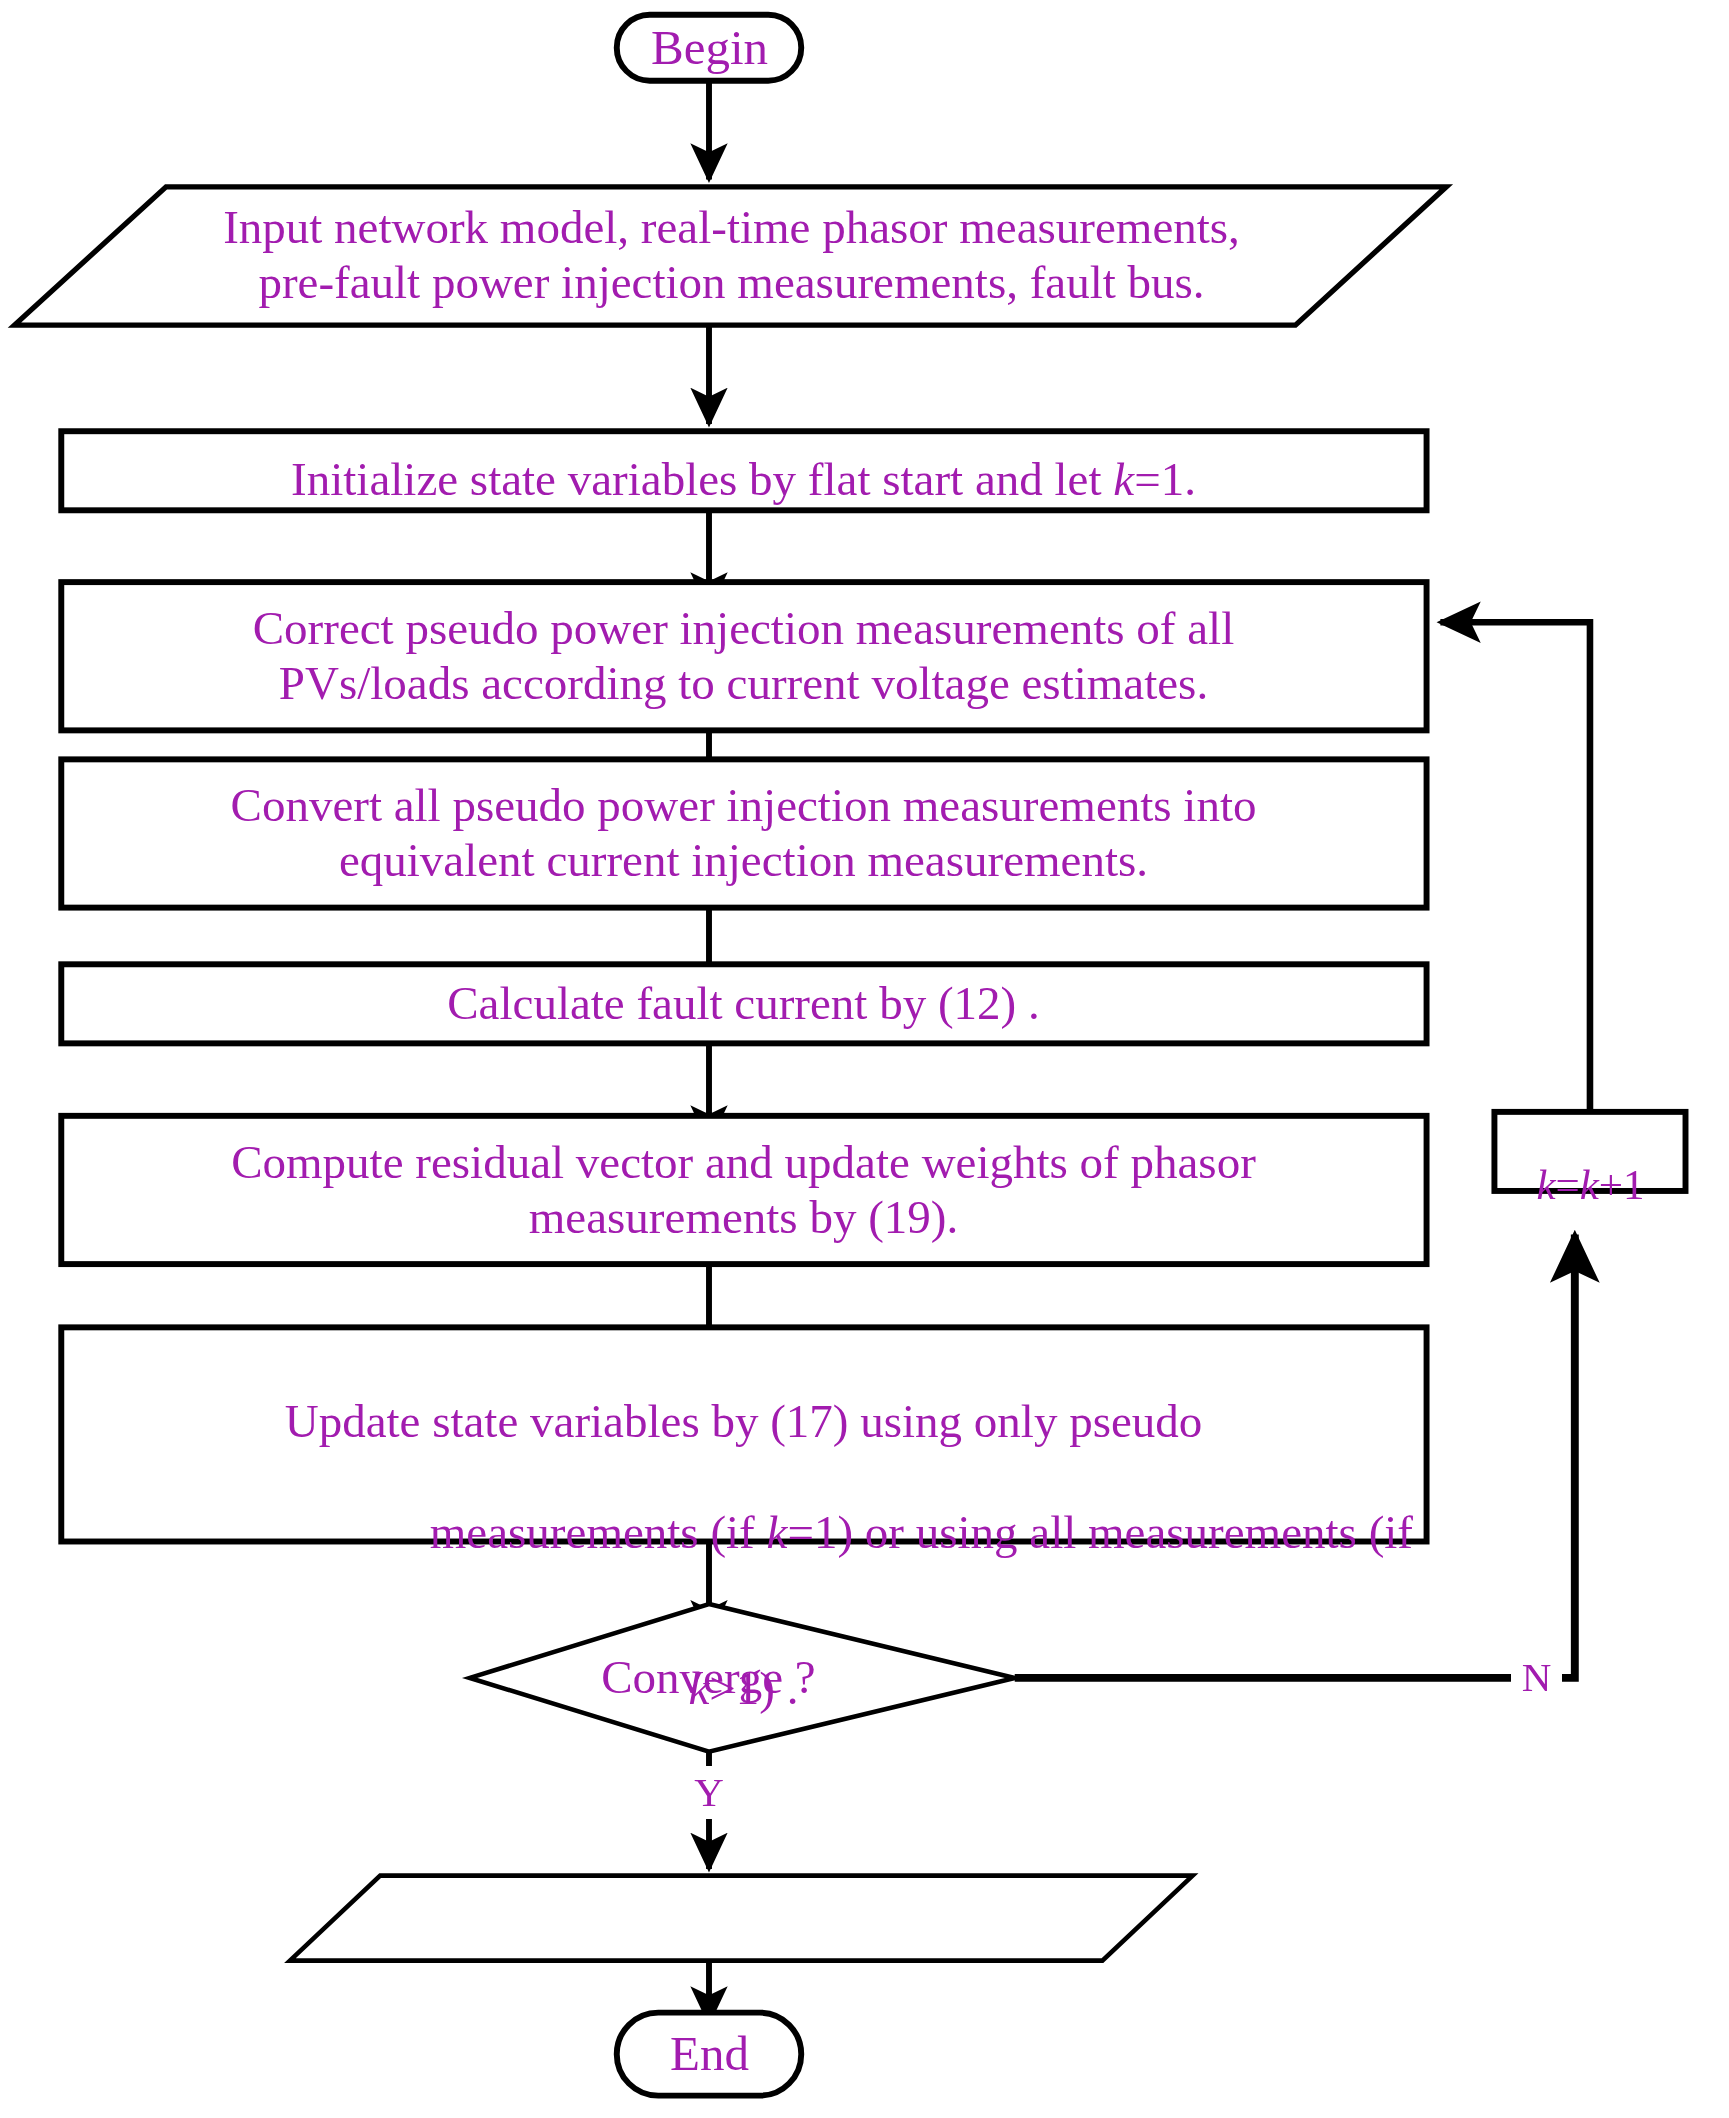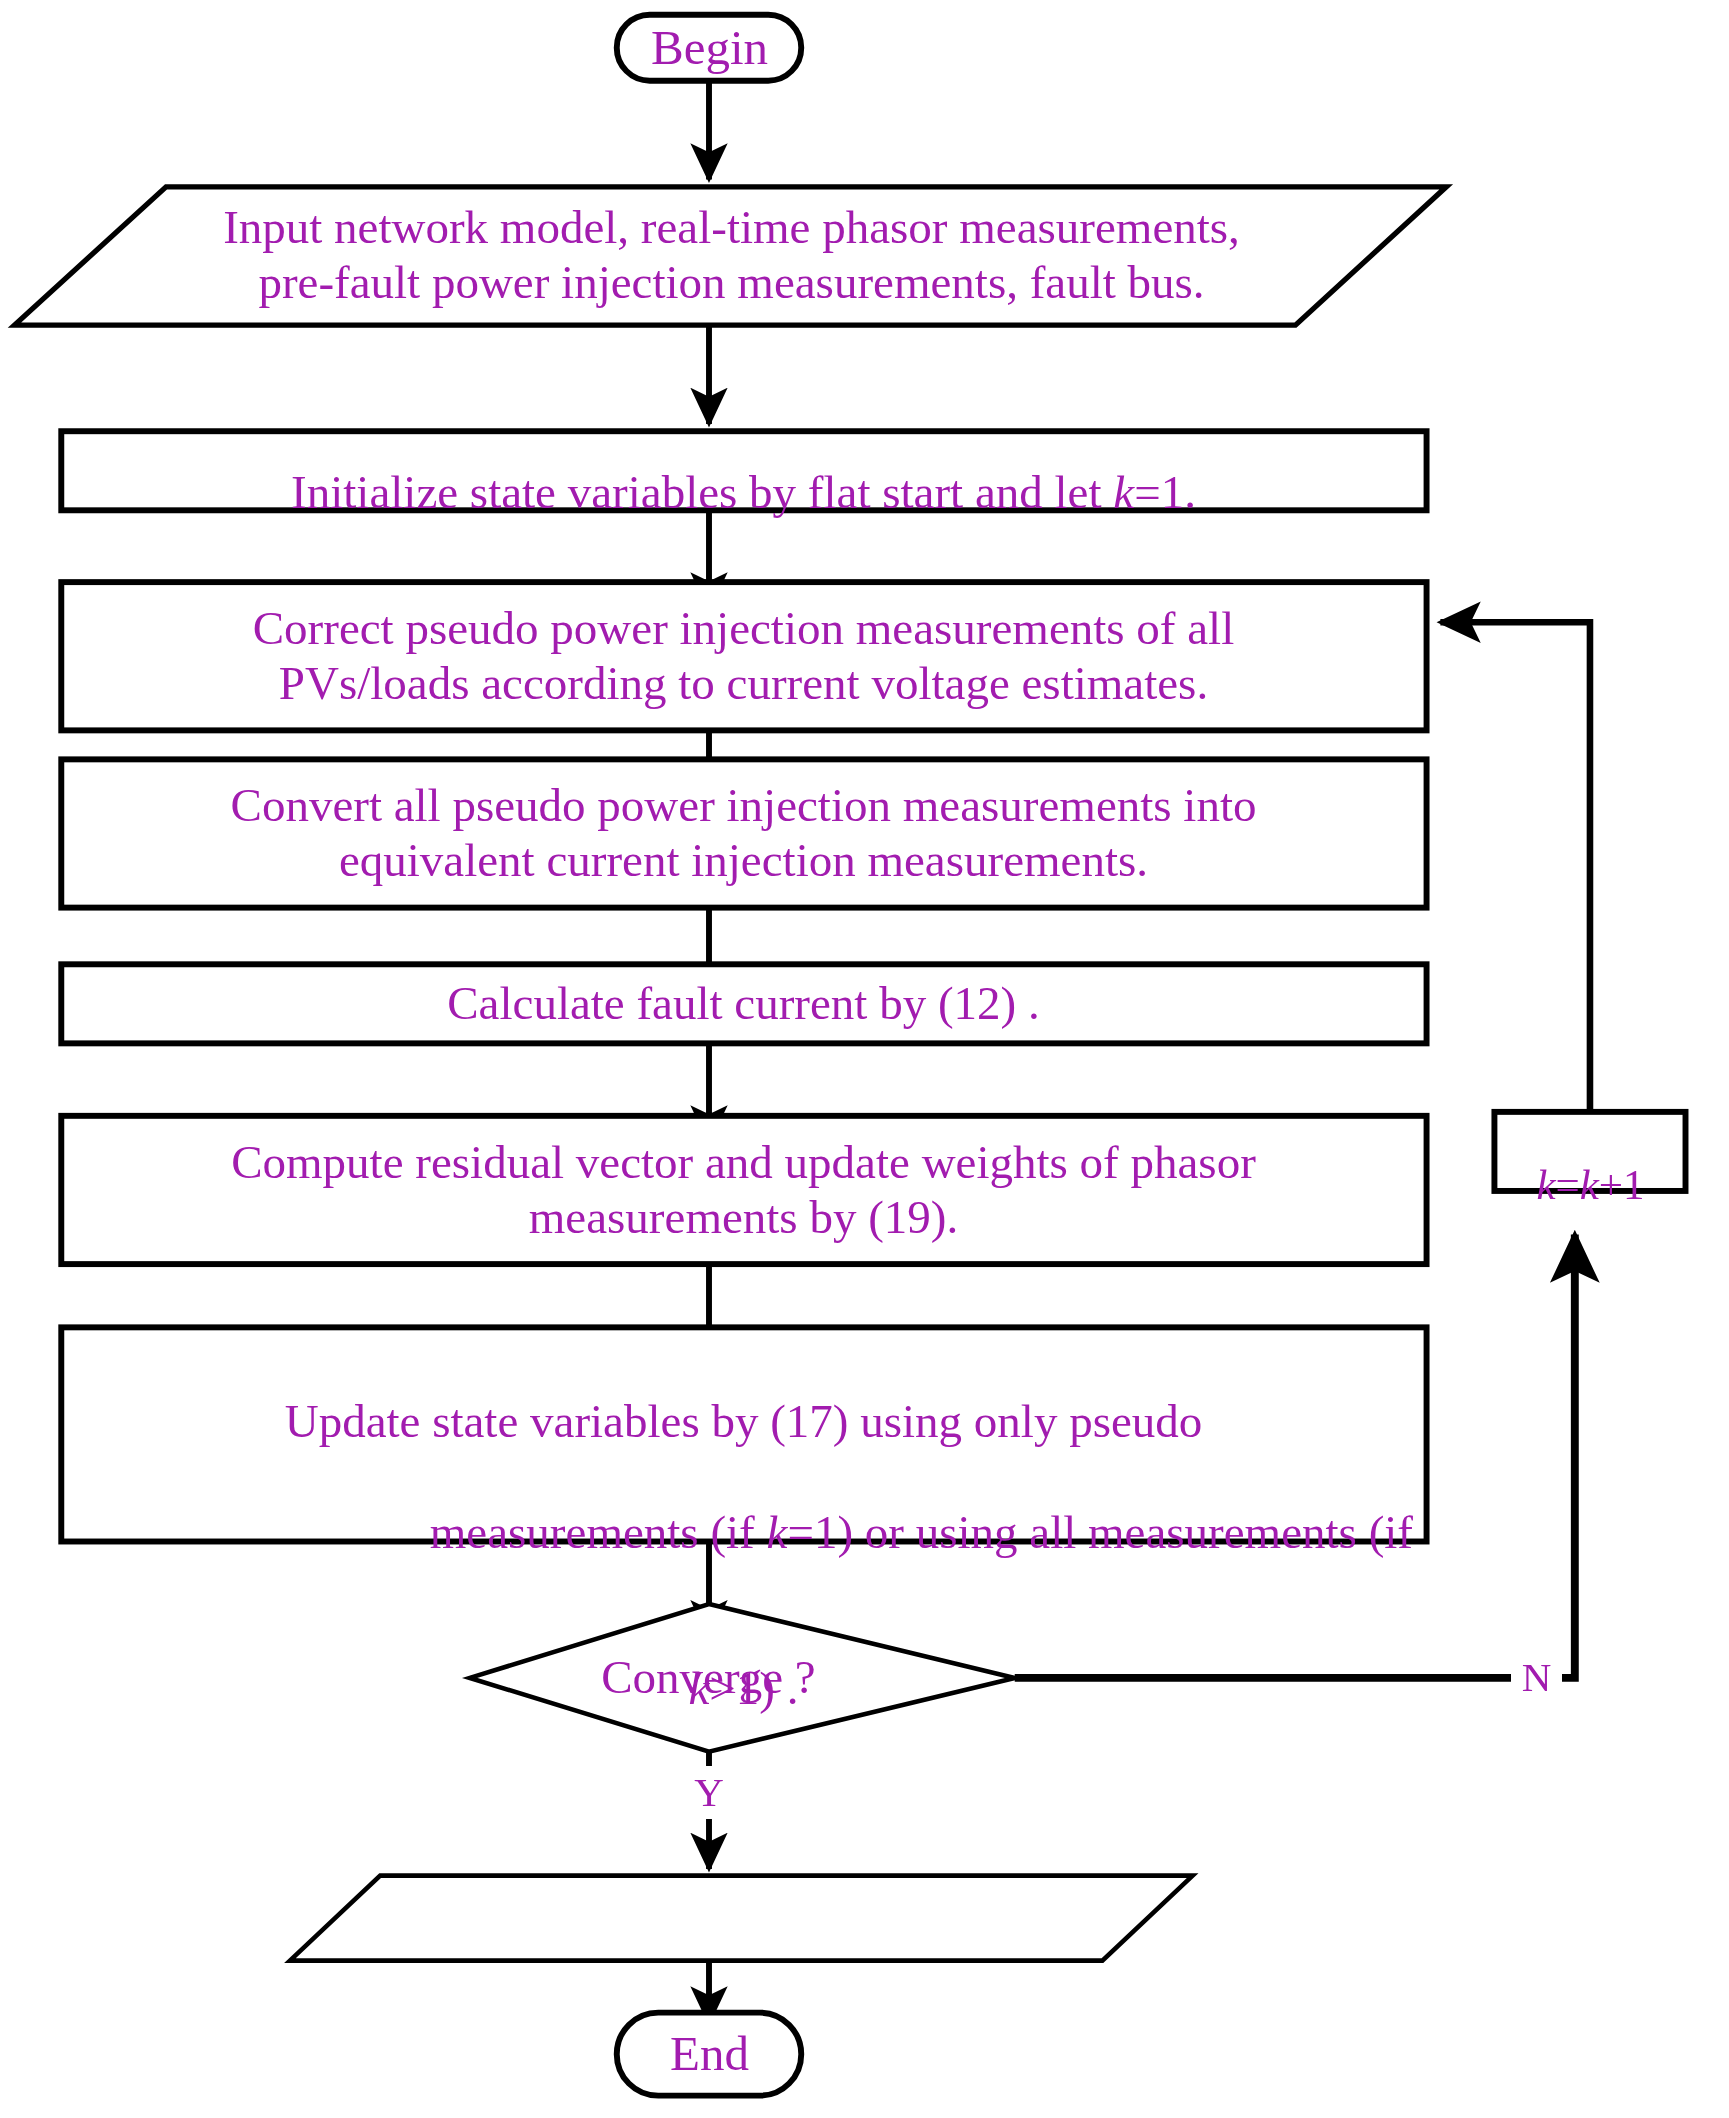--- a/index.html
+++ b/index.html
@@ -106,21 +106,21 @@
 
       <rect x="936" y="3054" width="280" height="126" rx="63" ry="63" fill="#ffffff" stroke-width="9"></rect>
     </g>
   </svg>
 
   <div class="node-text terminal-text" style="left:617px; top:14.5px; width:185px; height:66px;">Begin</div>
 
   <div class="node-text io-text" style="left:99px; top:186px; width:1265px; height:138px;">Input network model, real-time phasor measurements,
 pre-fault power injection measurements, fault bus.</div>
 
-  <div class="node-text process-text" style="left:61px; top:425px; width:1365px; height:79px;"><span>
+  <div class="node-text process-text" style="left:61px; top:412px; width:1365px; height:79px;"><span>
       <span>Initialize state variables by flat start and let </span><span class="ital">k</span><span>=1.</span>
   </span></div>
 
   <div class="node-text process-text" style="left:74px; top:582px; width:1339px; height:148px;">Correct pseudo power injection measurements of all
 PVs/loads according to current voltage estimates.</div>
 
   <div class="node-text process-text" style="left:74px; top:759px; width:1339px; height:148px;">Convert all pseudo power injection measurements into
 equivalent current injection measurements.</div>
 
   <div class="node-text process-text" style="left:61px; top:964px; width:1365px; height:79px;">Calculate fault current by (12) .</div>

